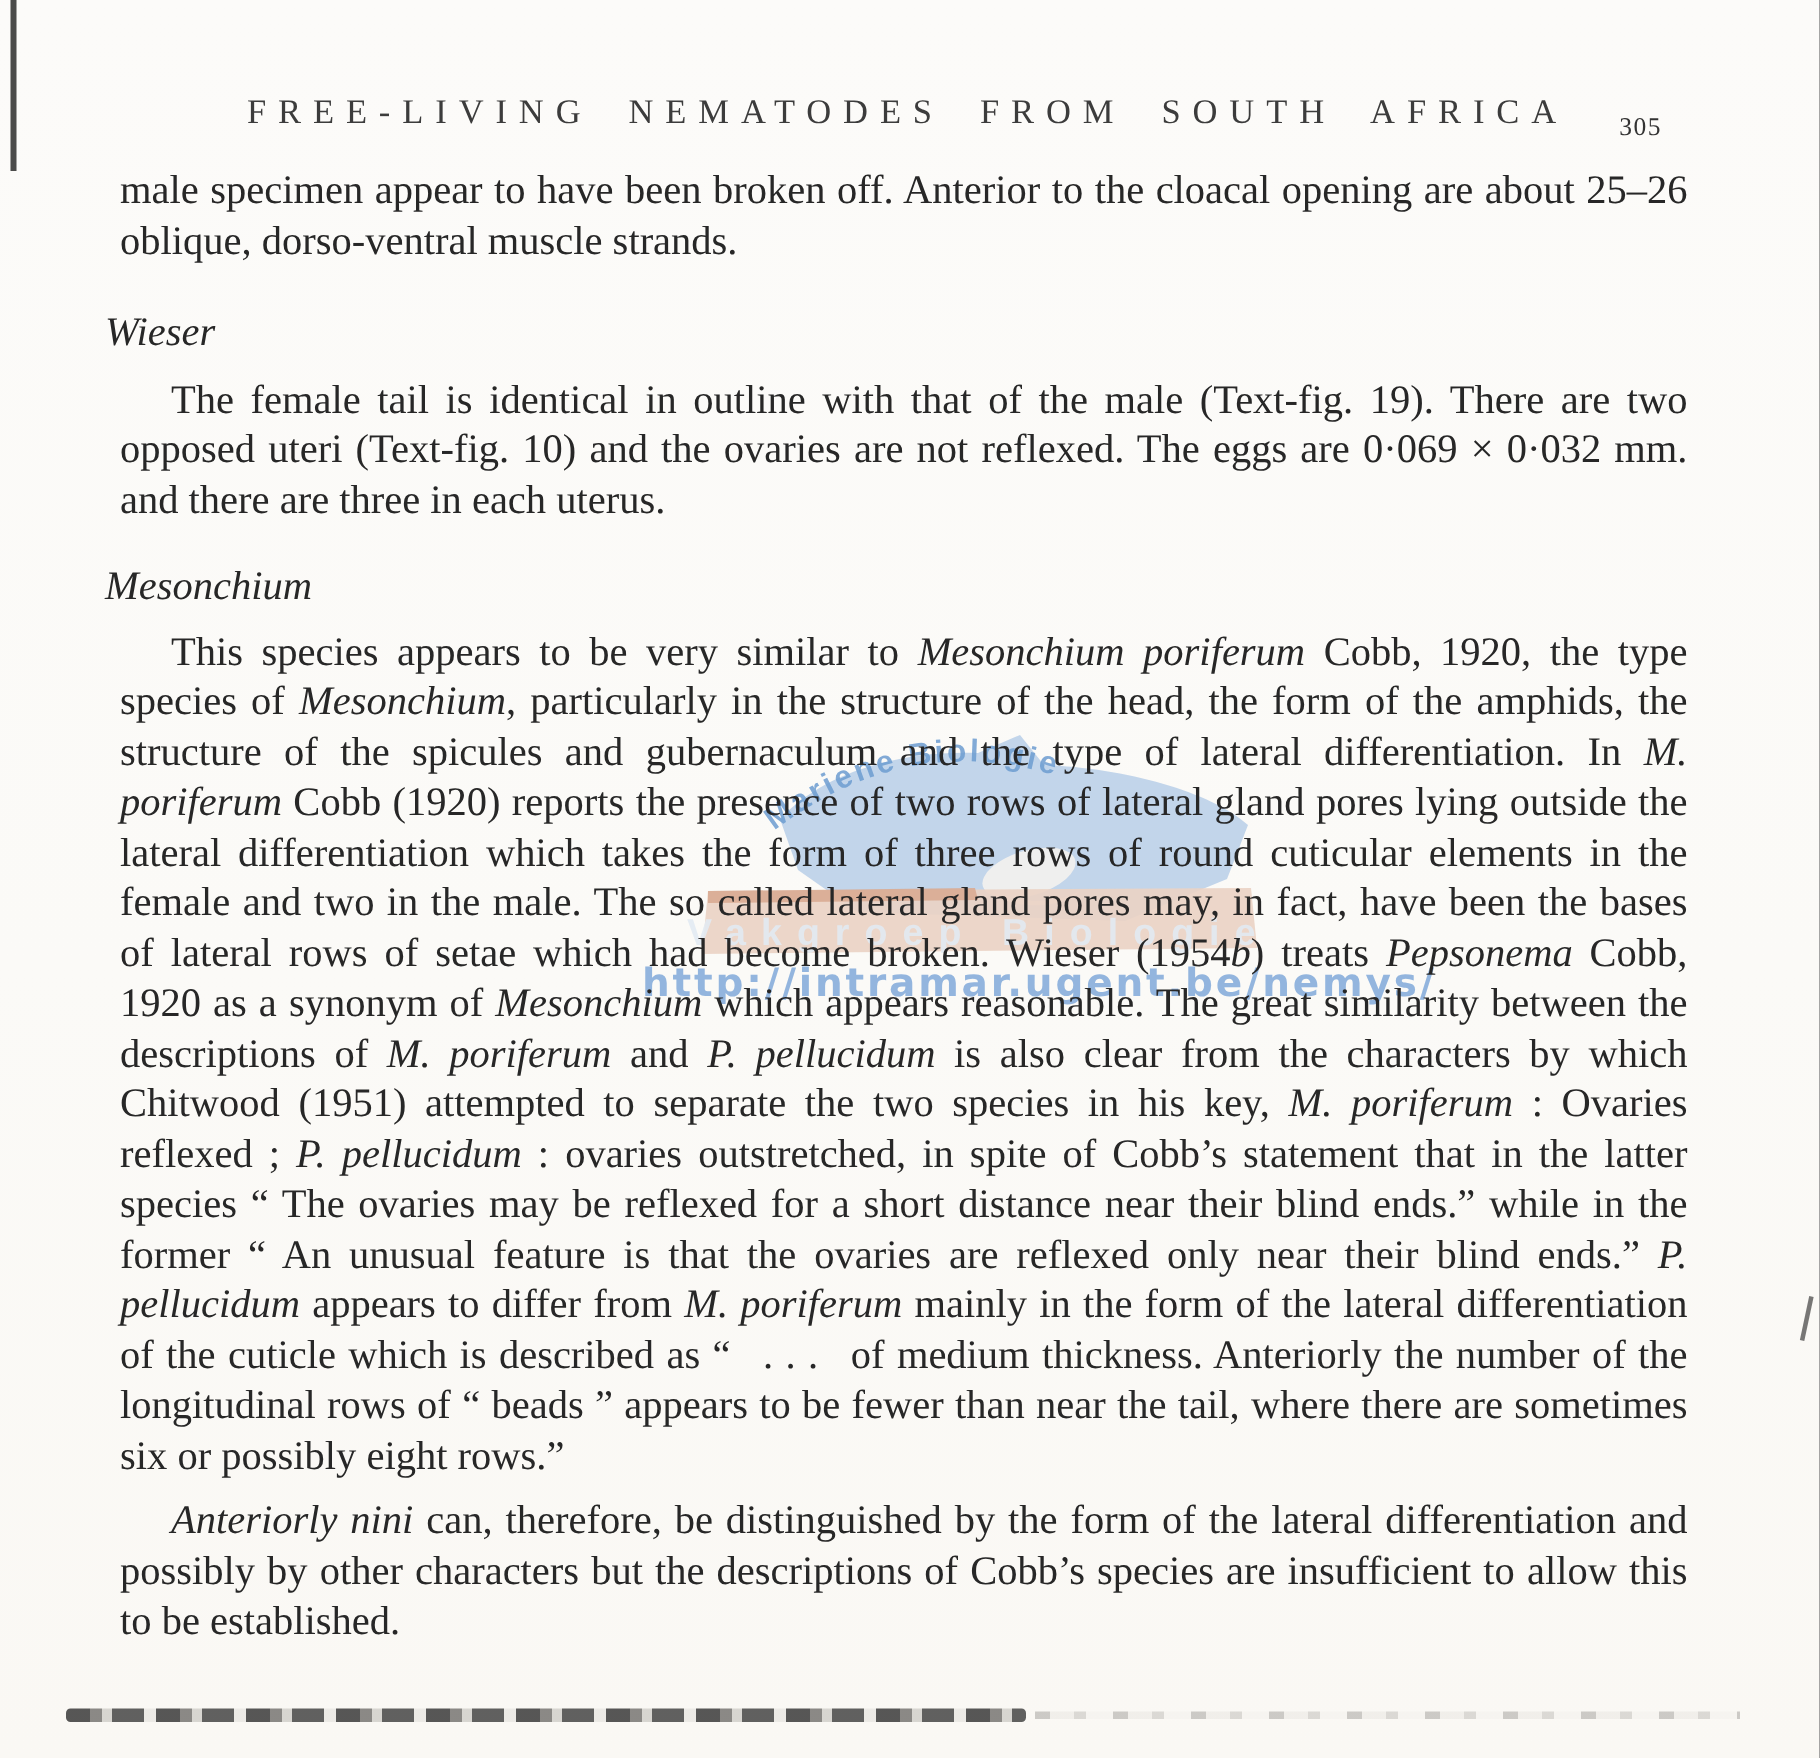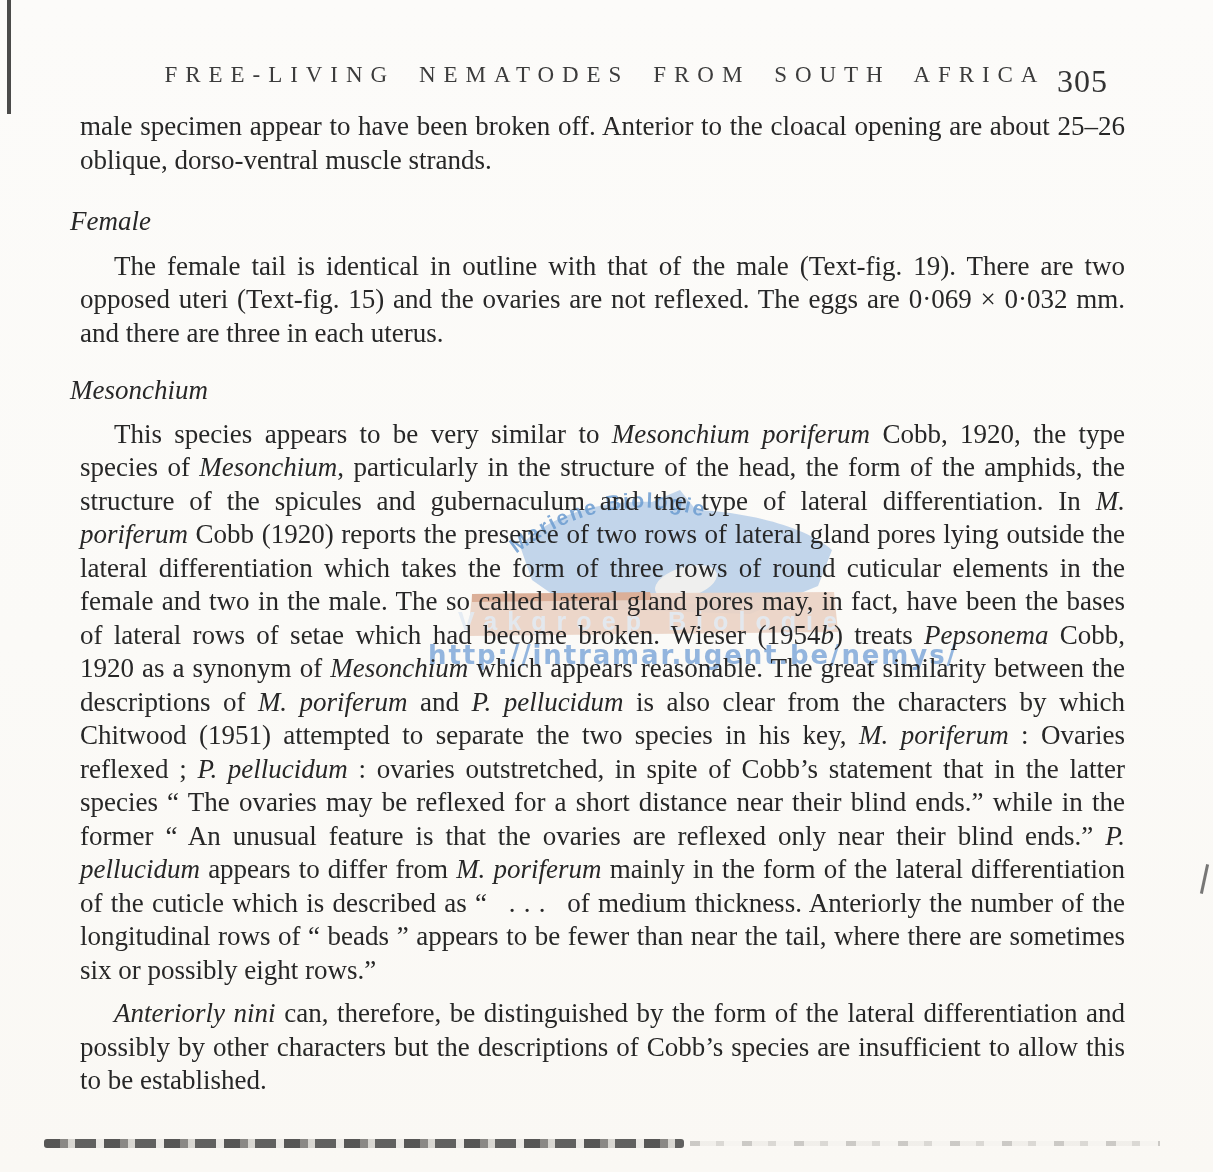--- a/index.html
+++ b/index.html
@@ -18,22 +18,22 @@
     height:32px;
   }
   .running-head{
     text-align:center;
     font-size:23px;
     letter-spacing:0.345em;
     word-spacing:0.45em;
     color:#3c3c3c;
   }
   .page-number{
-    position:absolute;right:32px;top:1px;
-    font-size:32px;color:#333;
+    position:absolute;right:32px;top:13px;
+    font-size:17px;color:#333;
     letter-spacing:1px;
   }
   .body-text{
     position:relative;z-index:2;
     margin:16px 78px 0 70px;
     font-size:27px;
     line-height:33.5px;
     text-align:justify;
   }
   .para{margin:10px;}
@@ -98,23 +98,23 @@
   </svg>
 
   <div class="runhead-row">
     <div class="running-head">FREE-LIVING NEMATODES FROM SOUTH AFRICA</div>
     <div class="page-number">305</div>
   </div>
 
   <div class="body-text">
     <p class="para"><span>male specimen appear to have been broken off.  Anterior to the cloacal opening are about 25–26 oblique, dorso-ventral muscle strands.</span></p>
 
-    <h3 class="sect-heading">Female</h3>
+    <h3 class="sect-heading">Wieser</h3>
 
-    <p class="para indent"><span>The female tail is identical in outline with that of the male (Text-fig. 19).  There are two opposed uteri (Text-fig. 15) and the ovaries are not reflexed.  The eggs are 0·069 × 0·032 mm. and there are three in each uterus.</span></p>
+    <p class="para indent"><span>The female tail is identical in outline with that of the male (Text-fig. 19).  There are two opposed uteri (Text-fig. 10) and the ovaries are not reflexed.  The eggs are 0·069 × 0·032 mm. and there are three in each uterus.</span></p>
 
     <h3 class="sect-heading discussion">Mesonchium</h3>
 
     <p class="para indent"><span>This species appears to be very similar to </span><i>Mesonchium poriferum</i><span> Cobb, 1920, the type species of </span><i>Mesonchium</i><span>, particularly in the structure of the head, the form of the amphids, the structure of the spicules and gubernaculum and the type of lateral differentiation.  In </span><i>M. poriferum</i><span> Cobb (1920) reports the presence of two rows of lateral gland pores lying outside the lateral differentiation which takes the form of three rows of round cuticular elements in the female and two in the male.  The so called lateral gland pores may, in fact, have been the bases of lateral rows of setae which had become broken.  Wieser (1954</span><i>b</i><span>) treats </span><i>Pepsonema</i><span> Cobb, 1920 as a synonym of </span><i>Mesonchium</i><span> which appears reasonable.  The great similarity between the descriptions of </span><i>M. poriferum</i><span> and </span><i>P. pellucidum</i><span> is also clear from the characters by which Chitwood (1951) attempted to separate the two species in his key, </span><i>M. poriferum</i><span> :  Ovaries reflexed ;  </span><i>P. pellucidum</i><span> :  ovaries outstretched, in spite of Cobb’s statement that in the latter species “ The ovaries may be reflexed for a short distance near their blind ends.” while in the former “ An unusual feature is that the ovaries are reflexed only near their blind ends.”  </span><i>P. pellucidum</i><span> appears to differ from </span><i>M. poriferum</i><span> mainly in the form of the lateral differentiation of the cuticle which is described as “  . . .  of medium thickness.  Anteriorly the number of the longitudinal rows of “ beads ” appears to be fewer than near the tail, where there are sometimes six or possibly eight rows.”</span></p>
 
     <p class="para indent"><i>Anteriorly nini</i><span> can, therefore, be distinguished by the form of the lateral differentiation and possibly by other characters but the descriptions of Cobb’s species are insufficient to allow this to be established.</span></p>
   </div>
 
   <div class="scan-left-line"></div>
   <div class="scan-bottom-edge"></div>

